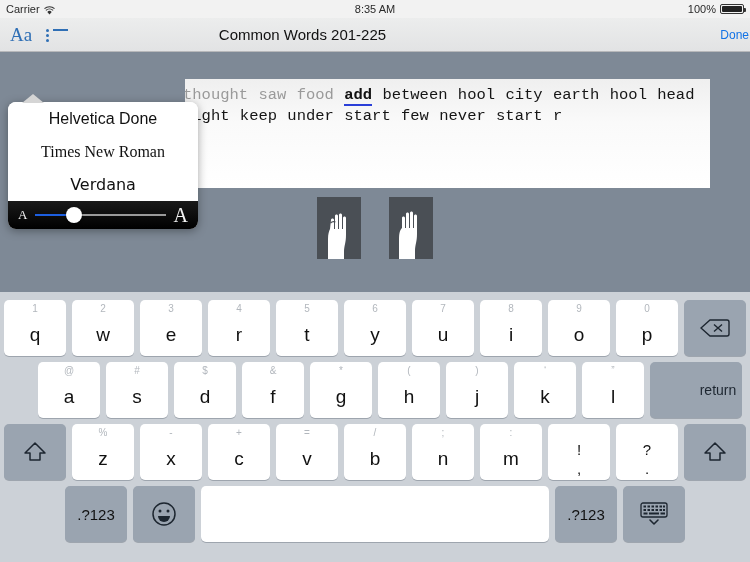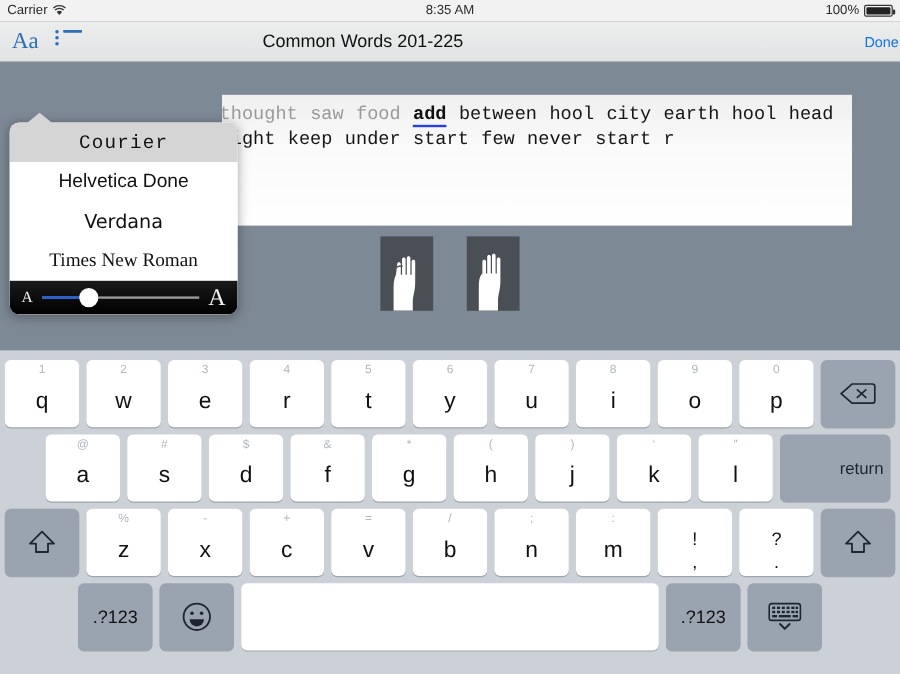--- a/index.html
+++ b/index.html
@@ -12,42 +12,42 @@
 
   #app { position: relative; width: 750px; height: 562px; }
 
   
   .statusbar {
     position: absolute; top: 0; left: 0; width: 750px; height: 18px;
     background: #f2f2f2;
     font-size: 11px; color: #2a2a2a;
     display: flex; align-items: center;
   }
-  .sb-left { position: absolute; left: 6px; display: flex; gap: 4px; }
+  .sb-left { position: absolute; left: 6px; display: flex; align-items: center; gap: 4px; }
   .sb-center { position: absolute; left: 0; width: 750px; text-align: center; }
   .sb-right { position: absolute; right: 6px; display: flex; align-items: center; gap: 4px; }
   .wifi-icon { display: inline-block; width: 11px; height: 9px; position: relative; top: 1px; }
   .batt { display: inline-block; width: 24px; height: 10px; border: 1px solid #333;
           border-radius: 2px; position: relative; padding: 1px; }
   .batt::after { content:""; position: absolute; right: -3px; top: 3px; width: 2px; height: 4px;
           background: #333; border-radius: 0 1px 1px 0; }
   .batt i { display: block; height: 100%; width: 100%; background: #222; border-radius: 1px; }
 
   
   .navbar {
     position: absolute; top: 18px; left: 0; width: 750px; height: 34px;
     background: linear-gradient(#eceded, #e2e3e4);
     border-bottom: 1px solid #b7b8ba;
     display: flex; align-items: center;
   }
   .nav-title {
     position: absolute; left: 0; width: 605px; text-align: center;
     font-size: 15px; color: #111;
   }
-  .nav-left { position: absolute; left: 10px; display: flex; align-items: flex-start; gap: 14px; }
+  .nav-left { position: absolute; left: 10px; display: flex; align-items: flex-end; gap: 14px; }
   .nav-right { position: absolute; right: 1px; font-size: 12px; color: #1273e6; }
   .aa-icon { font-family: "Liberation Serif", serif; color: #2f6fb5; font-size: 19px; line-height: 1; }
   .list-icon { width: 22px; height: 15px; position: relative; }
   .list-icon span { position: absolute; left: 7px; height: 2px; width: 15px; background: #2f6fb5; }
   .list-icon span:nth-child(1){ top: 1px; } .list-icon span:nth-child(2){ top: 6px; }
   .list-icon span:nth-child(3){ top: 11px; }
   .list-icon i { position: absolute; left: 0; width: 3px; height: 3px; background: #2f6fb5; border-radius: 50%; }
   .list-icon i:nth-of-type(1){ top: 0px; } .list-icon i:nth-of-type(2){ top: 5px; }
   .list-icon i:nth-of-type(3){ top: 10px; }
 
@@ -218,24 +218,23 @@
       </div>
       <div class="handcard">
         <svg class="svg-ic" width="40" height="54" viewBox="0 0 40 54">
           <path d="M8 54 V34 c0-6 1-9 3-11 l0-10 c0-2 3-2 3 0 l0 10 1 0 0-14 c0-2 3-2 3 0 l0 14 1 0 0-15 c0-2 3-2 3 0 l0 15 1 0 0-12 c0-2 3-2 3 0 l0 18 c0 8-2 11-2 17 V54 Z" fill="#fff"></path>
         </svg>
       </div>
     </div>
 
     <div class="pop-arrow"></div>
     <div class="popover">
-      <div class="font-row selected ff-courier">Courier</div>
       <div class="font-row ff-helv">Helvetica Done</div>
+      <div class="font-row ff-times">Times New Roman</div>
       <div class="font-row ff-verdana">Verdana</div>
-      <div class="font-row ff-times">Times New Roman</div>
       <div class="slider-bar">
         <span class="sm-a">A</span>
         <span class="track">
           <span class="fill"></span>
           <span class="knob"></span>
         </span>
         <span class="lg-a">A</span>
       </div>
     </div>
 

